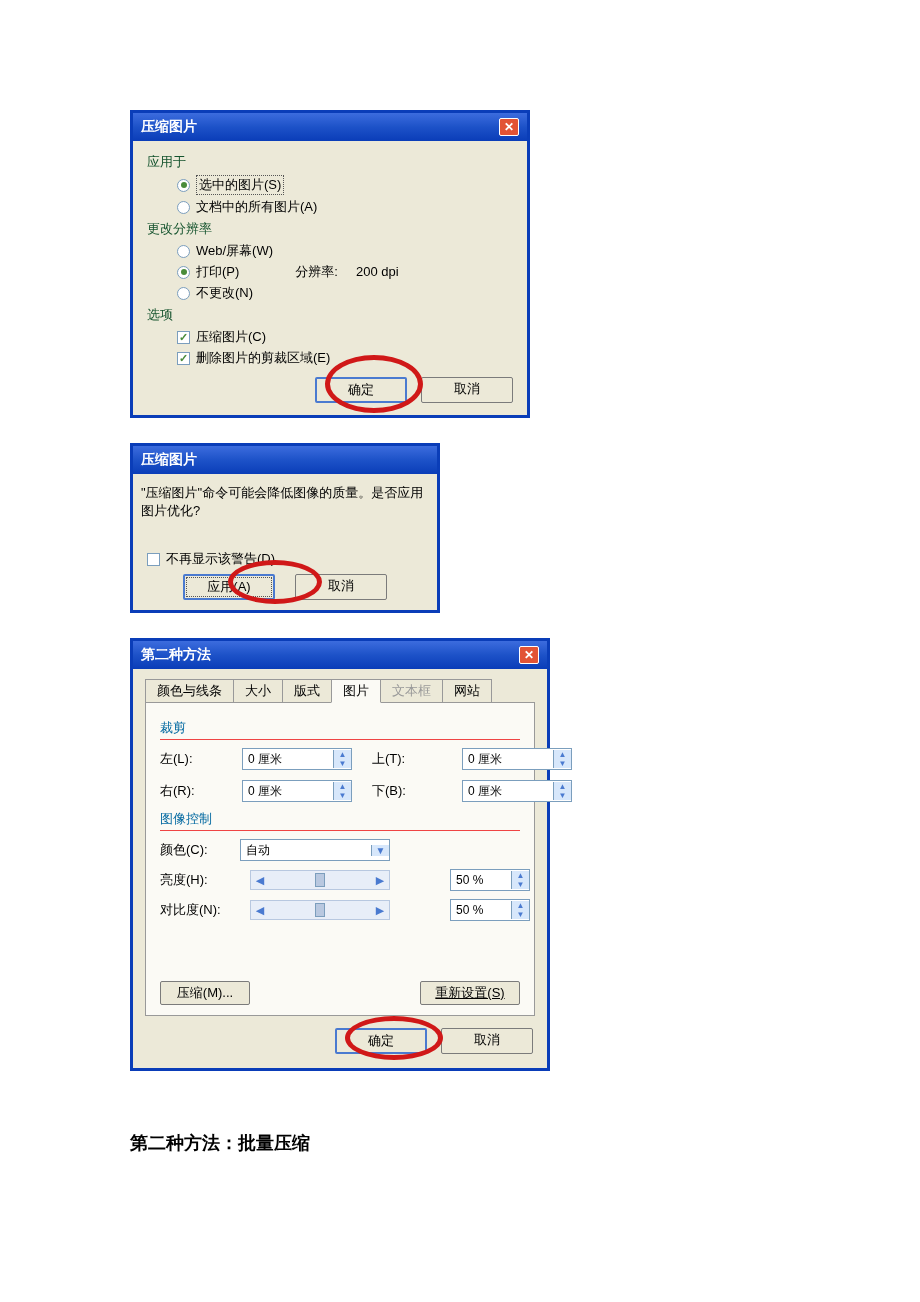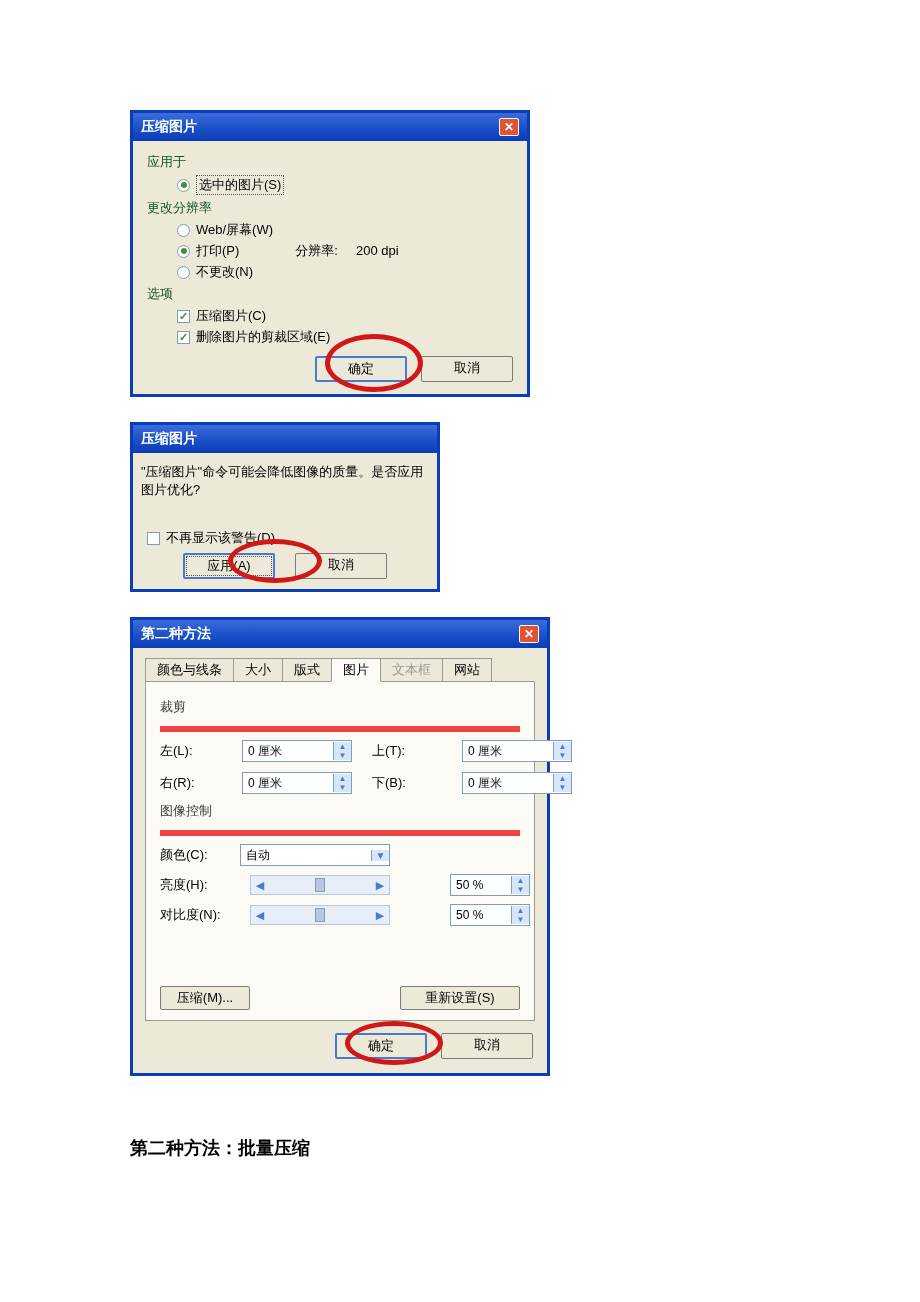--- a/index.html
+++ b/index.html
@@ -150,24 +150,24 @@
 }
 .tab.disabled { color: #999; }
 .tab-panel {
   border: 1px solid #999;
   margin: -1px 12px 12px 12px;
   background: #fbfaf5;
   padding: 10px 14px;
   position: relative;
 }
 .fieldset-label {
-  color: #404040;
+  color: #0369a1;
   margin: 6px 0 8px 0;
-  border-bottom: 6px solid #ef4444;
-  padding-bottom: 10px;
+  border-bottom: 1px solid #ef4444;
+  padding-bottom: 2px;
 }
 .grid2 {
   display: grid;
   grid-template-columns: 62px 110px 70px 110px;
   gap: 10px 20px;
   align-items: center;
   margin-bottom: 8px;
 }
 .spin {
   display: flex;
@@ -266,20 +266,24 @@
     <span>压缩图片</span>
     <div class="close-btn">✕</div>
   </div>
   <div class="dlg-body">
     <div class="section-label">应用于</div>
     <div class="radio-group">
       <div class="radio-row">
         <span class="radio checked"></span>
         <span class="dotted-box">选中的图片(S)</span>
       </div>
+      <div class="radio-row">
+        <span class="radio"></span>
+        <span>文档中的所有图片(A)</span>
+      </div>
     </div>
     <div class="section-label">更改分辨率</div>
     <div class="radio-group">
       <div class="radio-row">
         <span class="radio"></span>
         <span>Web/屏幕(W)</span>
       </div>
       <div class="radio-row">
         <span class="radio checked"></span>
         <span>打印(P)</span>
@@ -417,21 +421,21 @@
       <div class="spin">
         <span class="spin-val">50 %</span>
         <div class="spin-btns">
             <span>▲</span>
             <span>▼</span>
           </div>
       </div>
     </div>
     <div class="bottom-btns">
       <div class="btn" style="width:90px;">压缩(M)...</div>
-      <div class="btn" style="width:120px;">重新设置(S)</div>
+      <div class="btn" style="width:100px;text-decoration:underline;">重新设置(S)</div>
     </div>
   </div>
   <div class="final-btns" style="position:relative;">
     <div class="btn primary">确定</div>
     <div class="btn">取消</div>
     <div class="red-circle" style="width:98px;height:44px;right:104px;top:-12px;"></div>
   </div>
 </div>
 
 <div class="heading">第二种方法：批量压缩</div>

